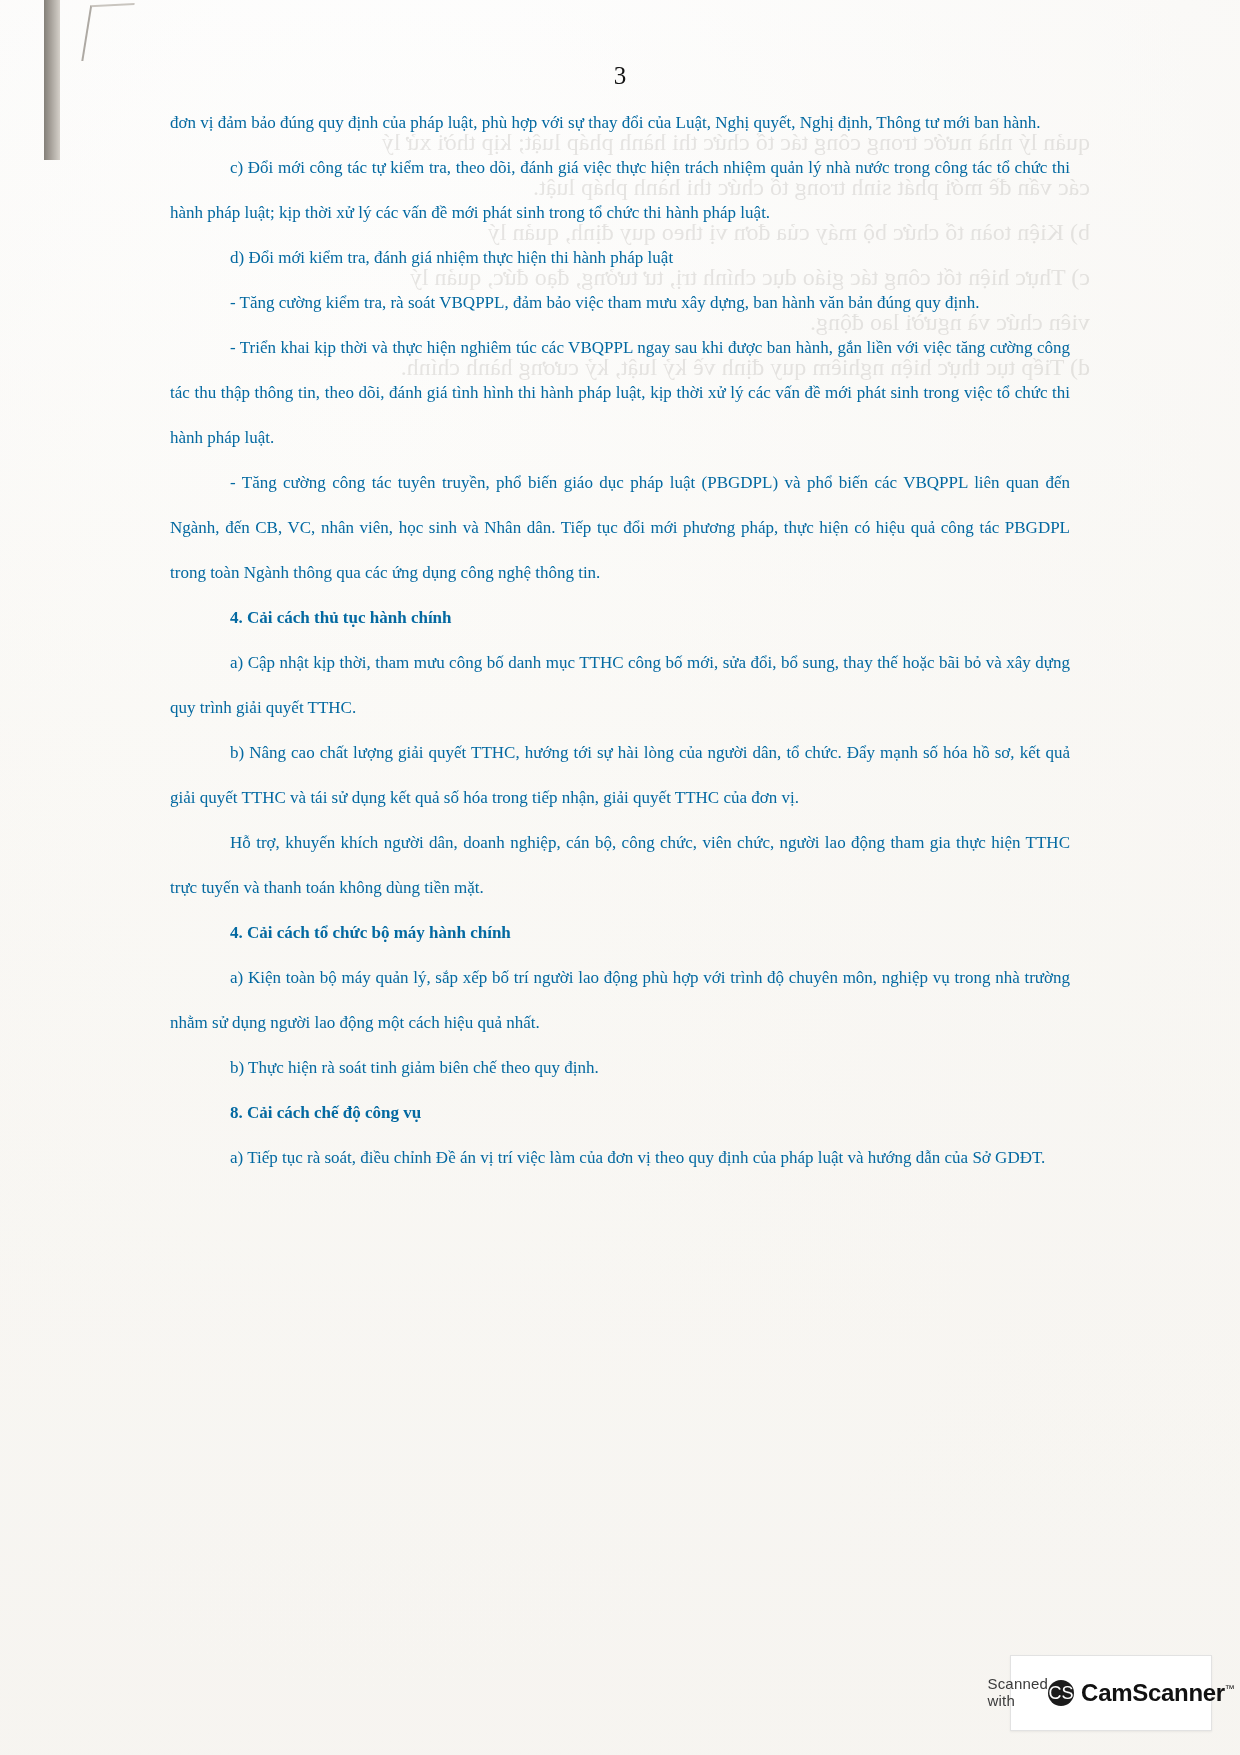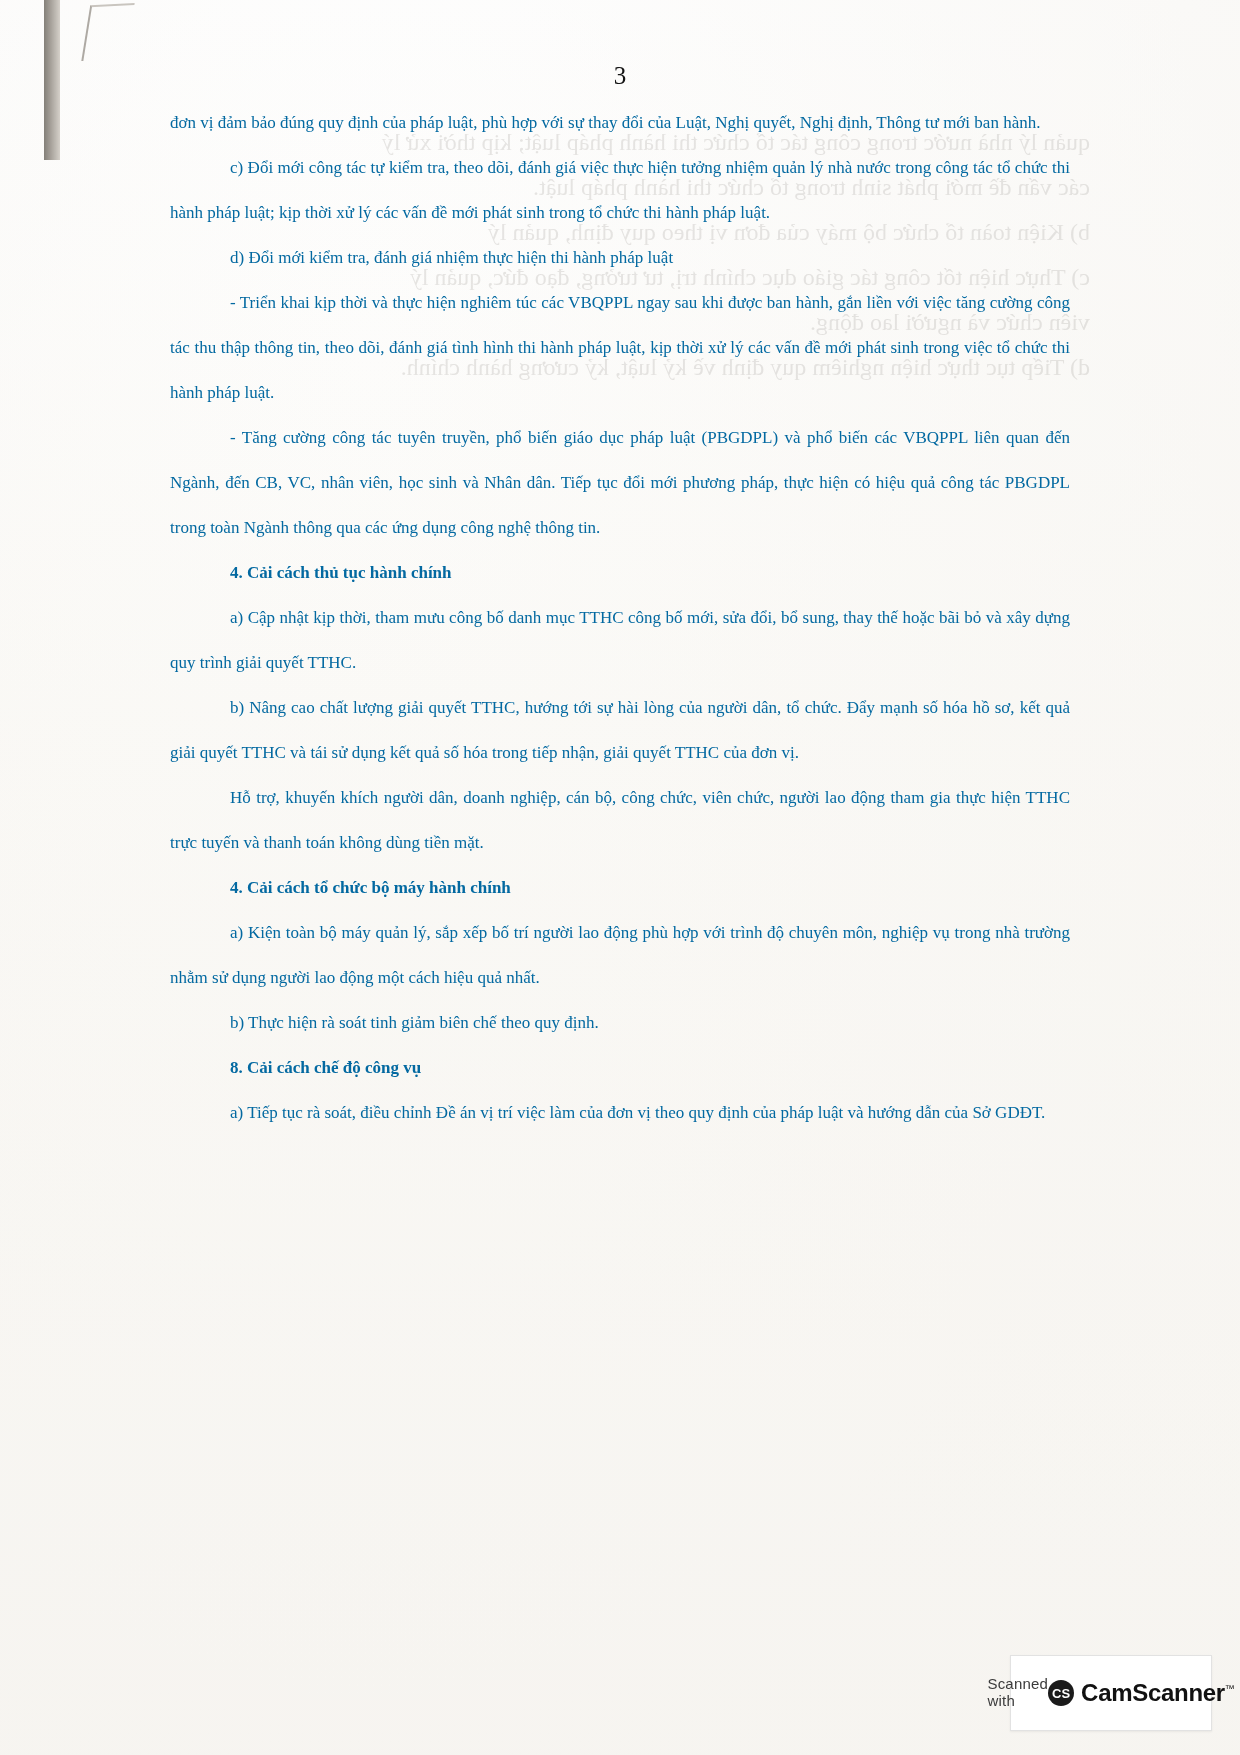--- a/index.html
+++ b/index.html
@@ -121,22 +121,22 @@
     display: flex;
     align-items: center;
     gap: 7px;
   }
   .watermark .cs-badge {
     width: 26px;
     height: 26px;
     border-radius: 50%;
     background: #1b1b1b;
     color: #ffffff;
-    font-size: 13px;
-    font-weight: bold;
+    font-size: 18px;
+    font-weight: normal;
     display: flex;
     align-items: center;
     justify-content: center;
     font-family: "Liberation Sans", sans-serif;
   }
   .watermark .brand-name {
     font-size: 24px;
     font-weight: bold;
     color: #111111;
     letter-spacing: -0.3px;
@@ -162,22 +162,23 @@
     <p>b) Kiện toàn tổ chức bộ máy của đơn vị theo quy định, quản lý</p>
     <p>c) Thực hiện tốt công tác giáo dục chính trị, tư tưởng, đạo đức, quản lý</p>
     <p>viên chức và người lao động.</p>
     <p>d) Tiếp tục thực hiện nghiêm quy định về kỷ luật, kỷ cương hành chính.</p>
   </div>
 
   <div class="page-number">3</div>
 
   <div class="body-text">
     <p class="plain">đơn vị đảm bảo đúng quy định của pháp luật, phù hợp với sự thay đổi của Luật, Nghị quyết, Nghị định, Thông tư mới ban hành.</p>
-    <p class="indent">c) Đổi mới công tác tự kiểm tra, theo dõi, đánh giá việc thực hiện tưởng nhiệm quản lý nhà nước trong công tác tổ chức thi hành pháp luật; kịp thời xử lý các vấn đề mới phát sinh trong tổ chức thi hành pháp luật.</p>
+    <p class="indent">c) Đổi mới công tác tự kiểm tra, theo dõi, đánh giá việc thực hiện trách nhiệm quản lý nhà nước trong công tác tổ chức thi hành pháp luật; kịp thời xử lý các vấn đề mới phát sinh trong tổ chức thi hành pháp luật.</p>
     <p class="indent">d) Đổi mới kiểm tra, đánh giá nhiệm thực hiện thi hành pháp luật</p>
+    <p class="indent-dash">- Tăng cường kiểm tra, rà soát VBQPPL, đảm bảo việc tham mưu xây dựng, ban hành văn bản đúng quy định.</p>
     <p class="indent-dash">- Triển khai kịp thời và thực hiện nghiêm túc các VBQPPL ngay sau khi được ban hành, gắn liền với việc tăng cường công tác thu thập thông tin, theo dõi, đánh giá tình hình thi hành pháp luật, kịp thời xử lý các vấn đề mới phát sinh trong việc tổ chức thi hành pháp luật.</p>
     <p class="indent-dash">- Tăng cường công tác tuyên truyền, phổ biến giáo dục pháp luật (PBGDPL) và phổ biến các VBQPPL liên quan đến Ngành, đến CB, VC, nhân viên, học sinh và Nhân dân. Tiếp tục đổi mới phương pháp, thực hiện có hiệu quả công tác PBGDPL trong toàn Ngành thông qua các ứng dụng công nghệ thông tin.</p>
     <p class="heading">4. Cải cách thủ tục hành chính</p>
     <p class="indent">a) Cập nhật kịp thời, tham mưu công bố danh mục TTHC công bố mới, sửa đổi, bổ sung, thay thế hoặc bãi bỏ và xây dựng quy trình giải quyết TTHC.</p>
     <p class="indent">b) Nâng cao chất lượng giải quyết TTHC, hướng tới sự hài lòng của người dân, tổ chức. Đẩy mạnh số hóa hồ sơ, kết quả giải quyết TTHC và tái sử dụng kết quả số hóa trong tiếp nhận, giải quyết TTHC của đơn vị.</p>
     <p class="indent">Hỗ trợ, khuyến khích người dân, doanh nghiệp, cán bộ, công chức, viên chức, người lao động tham gia thực hiện TTHC trực tuyến và thanh toán không dùng tiền mặt.</p>
     <p class="heading">4. Cải cách tổ chức bộ máy hành chính</p>
     <p class="indent">a) Kiện toàn bộ máy quản lý, sắp xếp bố trí người lao động phù hợp với trình độ chuyên môn, nghiệp vụ trong nhà trường nhằm sử dụng người lao động một cách hiệu quả nhất.</p>
     <p class="indent">b) Thực hiện rà soát tinh giảm biên chế theo quy định.</p>
     <p class="heading">8. Cải cách chế độ công vụ</p>

